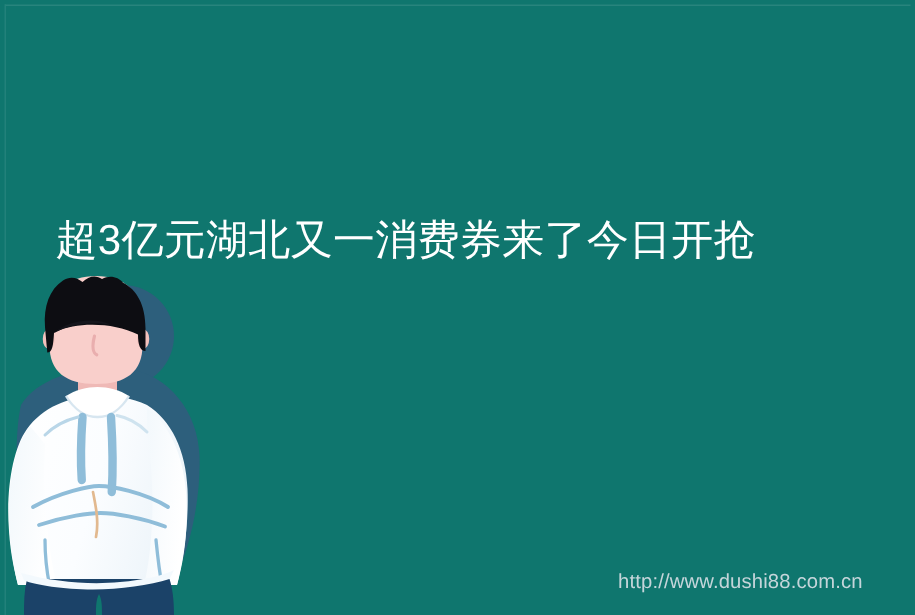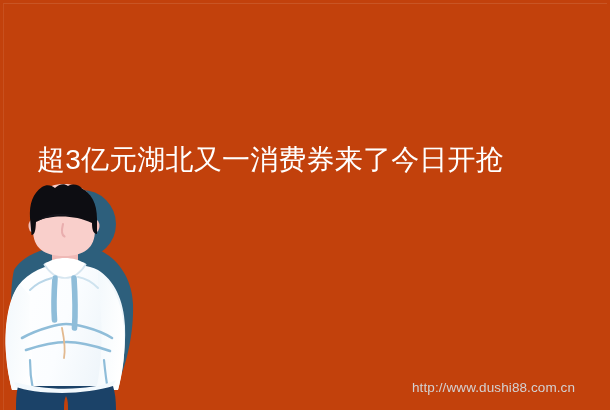--- a/index.html
+++ b/index.html
@@ -5,21 +5,21 @@
   html, body {
     margin: 0;
     padding: 0;
     background: #2e2e2e;
   }
   #stage {
     position: relative;
     width: 610px;
     height: 410px;
     overflow: hidden;
-    background: #c2410c;
+    background: #0f766e;
     font-family: "Liberation Sans", "DejaVu Sans", sans-serif;
     -webkit-font-smoothing: antialiased;
   }
   
   #inset-edge {
     position: absolute;
     left: 3px;
     top: 3px;
     right: 3px;
     bottom: 0;

